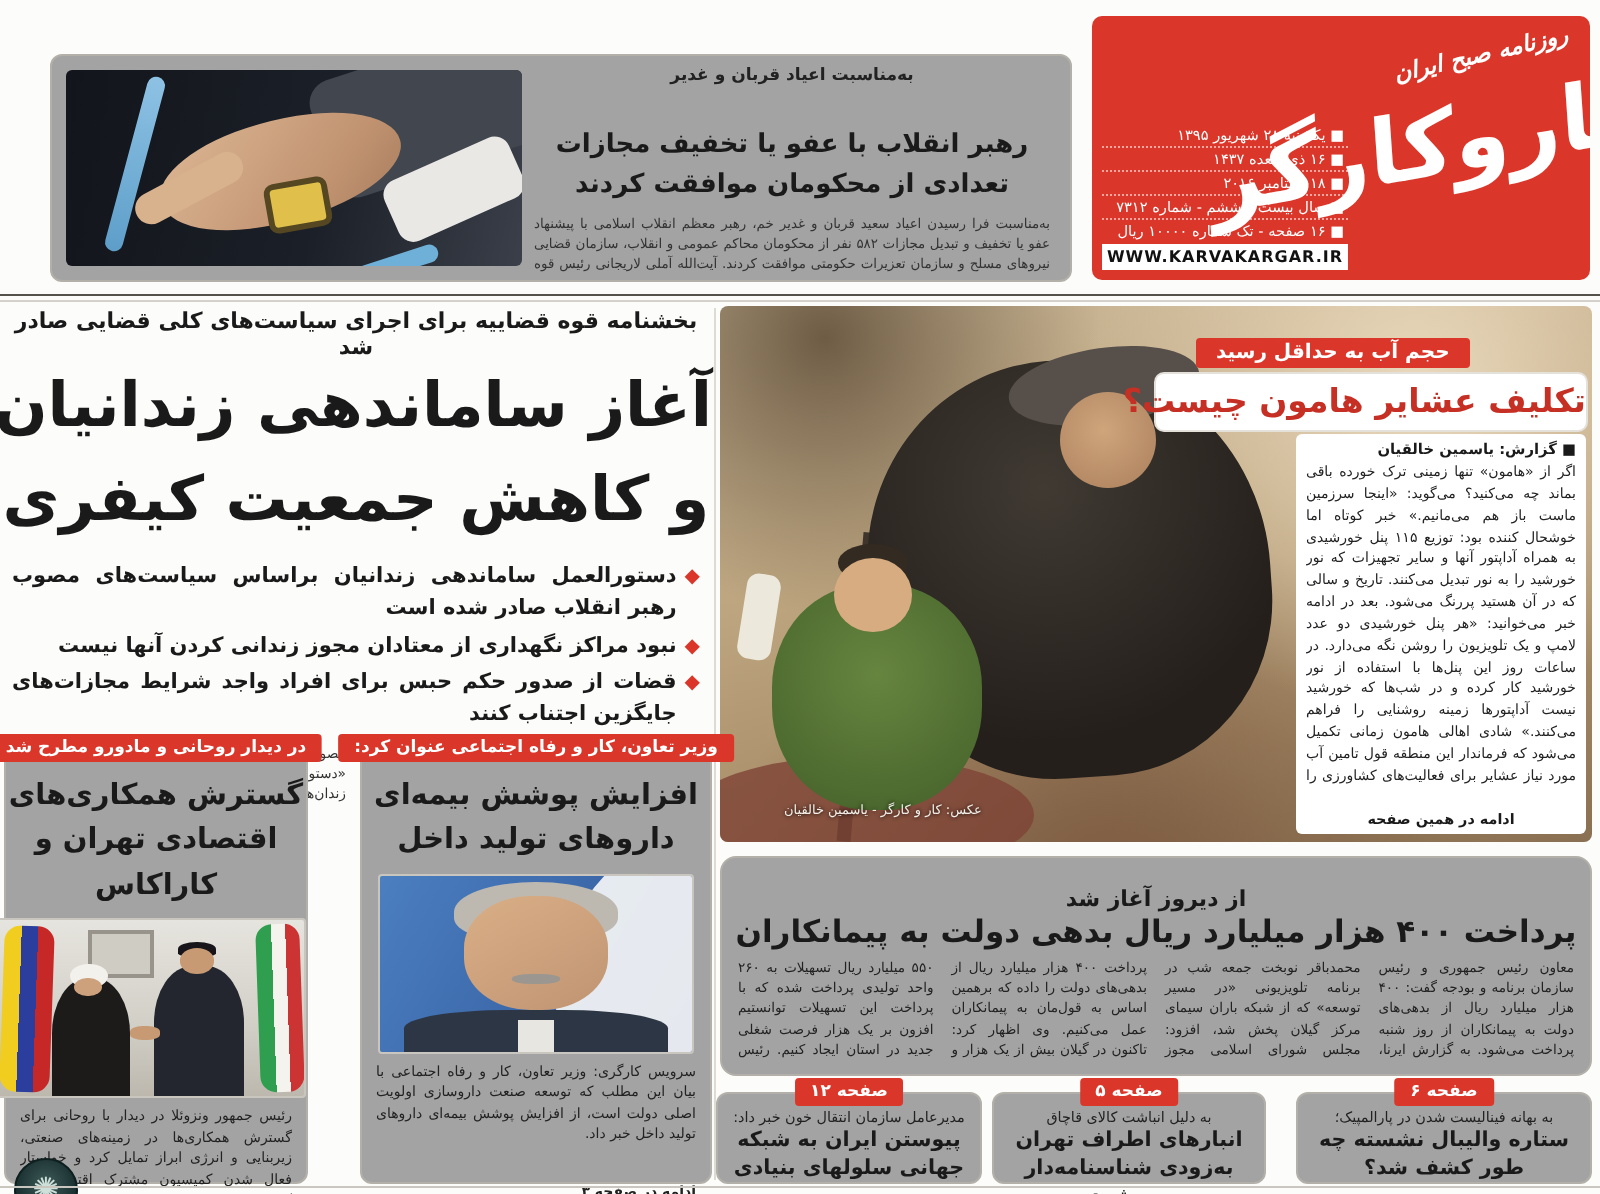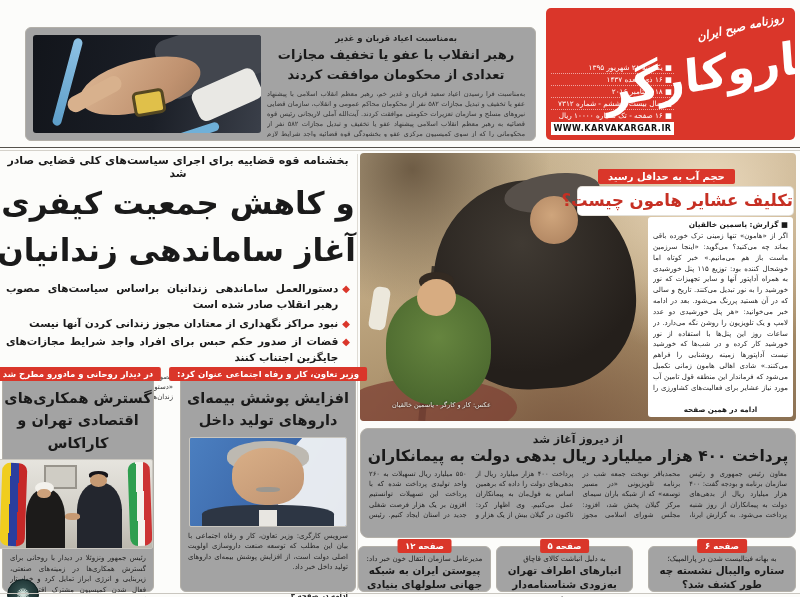--- a/index.html
+++ b/index.html
@@ -34,21 +34,21 @@
   .hand-finger{position:absolute;left:14%;top:52%;width:26%;height:16%;transform:rotate(-28deg);
     background:#d8b18d;border-radius:10px;}
   .hand-ring{position:absolute;left:44%;top:56%;width:26px;height:19px;transform:rotate(-10deg);
     background:#e0c04a;border:3px solid #544722;border-radius:5px;}
   .hand-pen{position:absolute;left:13%;top:2%;width:9px;height:92%;transform:rotate(15deg);
     background:linear-gradient(180deg,#8ec2e4 0%,#5d9ec9 100%);border-radius:5px;}
   .hand-pen2{position:absolute;left:62%;bottom:-4%;width:46px;height:9px;transform:rotate(-18deg);
     background:#6fb0d8;border-radius:5px;}
   .pardon-text{position:absolute;right:10px;top:5px;width:258px;height:104px;overflow:hidden;}
   .pardon-kicker{font-size:8.5px;font-weight:bold;text-align:center;color:#222;}
-  .pardon-headline{font-size:13px;font-weight:bold;text-align:center;line-height:1.55;margin-top:2px;}
+  .pardon-headline{font-size:13px;font-weight:bold;text-align:center;line-height:1.55;margin-top:20px;}
   .pardon-body{font-size:6.7px;line-height:1.5;color:#333;margin-top:4px;}
 
   
   .rule-dark{left:0;top:147px;width:800px;height:1px;background:#55524c;}
   .rule-light{left:0;top:150px;width:800px;height:1px;background:#d4d1ca;}
   .vrule{left:357px;top:154px;width:1px;height:436px;background:#dedbd4;}
   .footer-line{left:0;top:593px;width:800px;height:1px;background:#c9c6bf;}
 
   
   .lead{left:0;top:152px;width:356px;height:212px;}
@@ -117,21 +117,21 @@
   .pt-swoosh{position:absolute;right:-18%;top:-20%;width:60%;height:150%;background:rgba(250,250,248,.9);
     border-radius:50%;transform:rotate(18deg);}
   .pt-hair{position:absolute;left:24%;top:4%;width:52%;height:34%;background:#bdb9b1;border-radius:50% 50% 40% 40%;}
   .pt-head{position:absolute;left:27%;top:12%;width:46%;height:64%;background:linear-gradient(150deg,#d9af87,#c09472);border-radius:46%;}
   .pt-stache{position:absolute;left:42%;top:56%;width:16%;height:6%;background:#9b9790;border-radius:40%;}
   .pt-suit{position:absolute;left:8%;bottom:-2%;width:84%;height:26%;background:#2d3644;border-radius:40% 40% 0 0;}
   .pt-shirt{position:absolute;left:44%;bottom:0;width:12%;height:18%;background:#e8e6e1;}
 
   
   .debt{left:360px;top:428px;width:436px;height:110px;border-radius:8px;}
-  .debt-kicker{font-size:11px;font-weight:bold;text-align:center;margin-top:4px;}
+  .debt-kicker{font-size:11px;font-weight:bold;text-align:center;margin-top:14px;}
   .debt-h{font-size:15.5px;font-weight:bold;text-align:center;white-space:nowrap;margin-top:1px;letter-spacing:-.3px;}
   .debt-body{column-count:4;column-gap:9px;font-size:6.8px;line-height:1.5;color:#222;
     margin:4px 8px 0 8px;height:58px;overflow:hidden;}
 
   
   .pgbox{top:546px;height:46px;}
   .pg6{left:648px;width:148px;}
   .pg5{left:496px;width:137px;}
   .pg12{left:358px;width:133px;}
   .pg-kicker{font-size:7.2px;text-align:center;color:#222;margin-top:7px;white-space:nowrap;overflow:hidden;}
@@ -176,22 +176,22 @@
       <div class="pardon-body just">به‌مناسبت فرا رسیدن اعیاد سعید قربان و غدیر خم، رهبر معظم انقلاب اسلامی با پیشنهاد عفو یا تخفیف و تبدیل مجازات ۵۸۲ نفر از محکومان محاکم عمومی و انقلاب، سازمان قضایی نیروهای مسلح و سازمان تعزیرات حکومتی موافقت کردند. آیت‌الله آملی لاریجانی رئیس قوه قضائیه به رهبر معظم انقلاب اسلامی پیشنهاد عفو یا تخفیف و تبدیل مجازات ۵۸۲ نفر از محکومانی را که از سوی کمیسیون مرکزی عفو و بخشودگی قوه قضائیه واجد شرایط لازم تشخیص داده شده‌اند ارائه کرد که این پیشنهاد در اجرای بند ۱۱ اصل ۱۱۰ قانون اساسی مورد موافقت حضرت آیت‌الله خامنه‌ای رهبر انقلاب اسلامی قرار گرفت.</div>
     </div>
   </div>
 
   <div class="abs rule-dark"></div>
   <div class="abs rule-light"></div>
   <div class="abs vrule"></div>
 
   <div class="abs lead">
     <div class="lead-kicker">بخشنامه قوه قضاییه برای اجرای سیاست‌های کلی قضایی صادر شد</div>
+    <div class="lead-h">آغاز ساماندهی زندانیان</div>
     <div class="lead-h">و کاهش جمعیت کیفری</div>
-    <div class="lead-h">آغاز ساماندهی زندانیان</div>
     <div class="bullets">
       <div class="bullet-row">
         <span class="bullet-glyph">◆</span>
         <span class="bullet-text just">دستورالعمل ساماندهی زندانیان براساس سیاست‌های مصوب رهبر انقلاب صادر شده است</span>
       </div>
       <div class="bullet-row">
         <span class="bullet-glyph">◆</span>
         <span class="bullet-text just">نبود مراکز نگهداری از معتادان مجوز زندانی کردن آنها نیست</span>
       </div>
       <div class="bullet-row">

